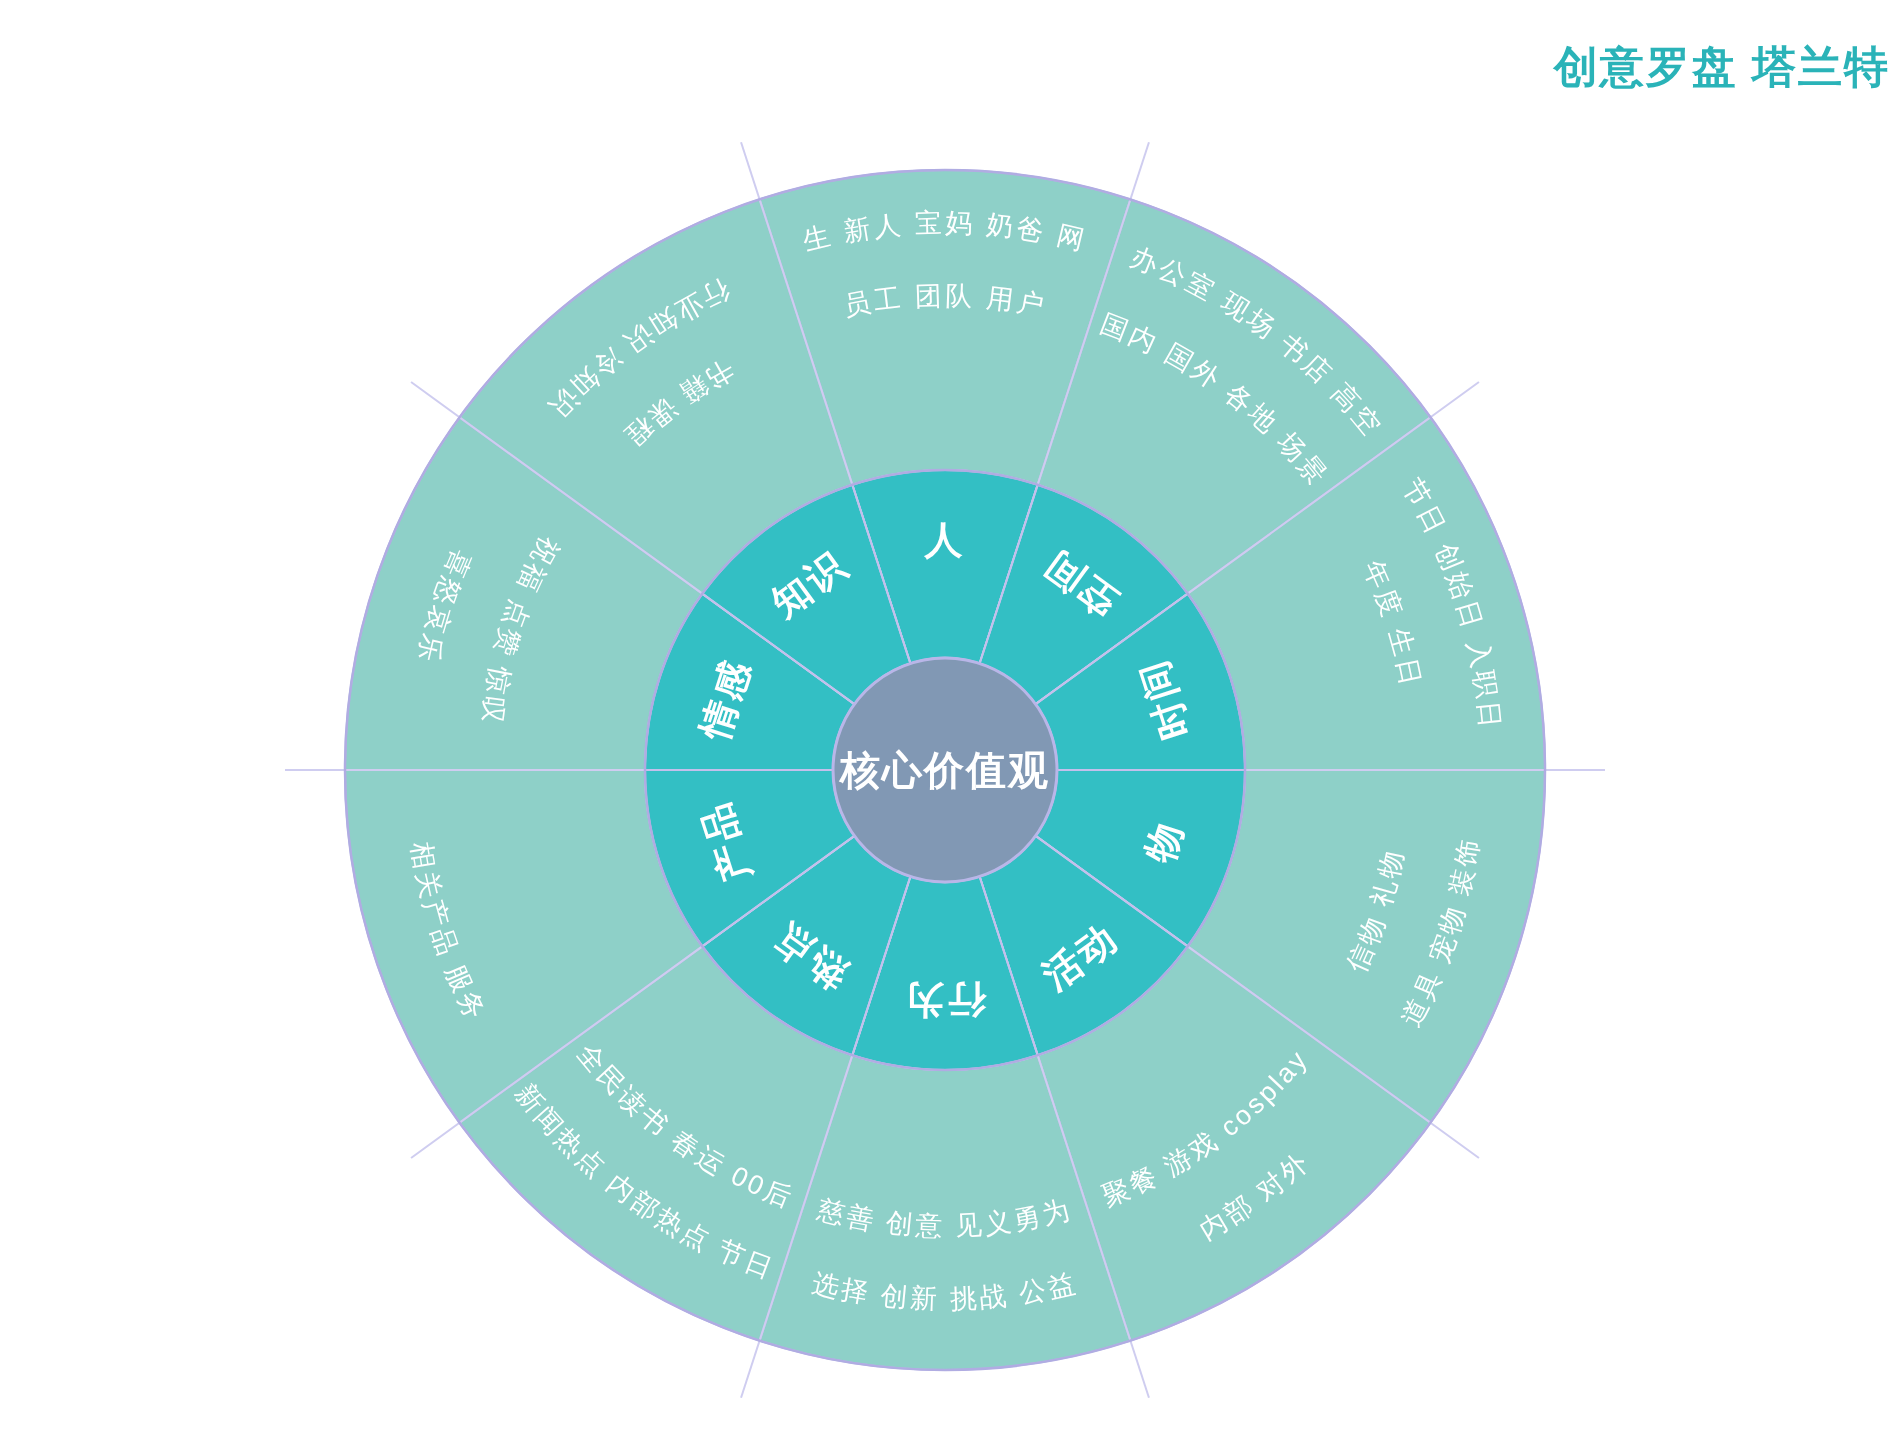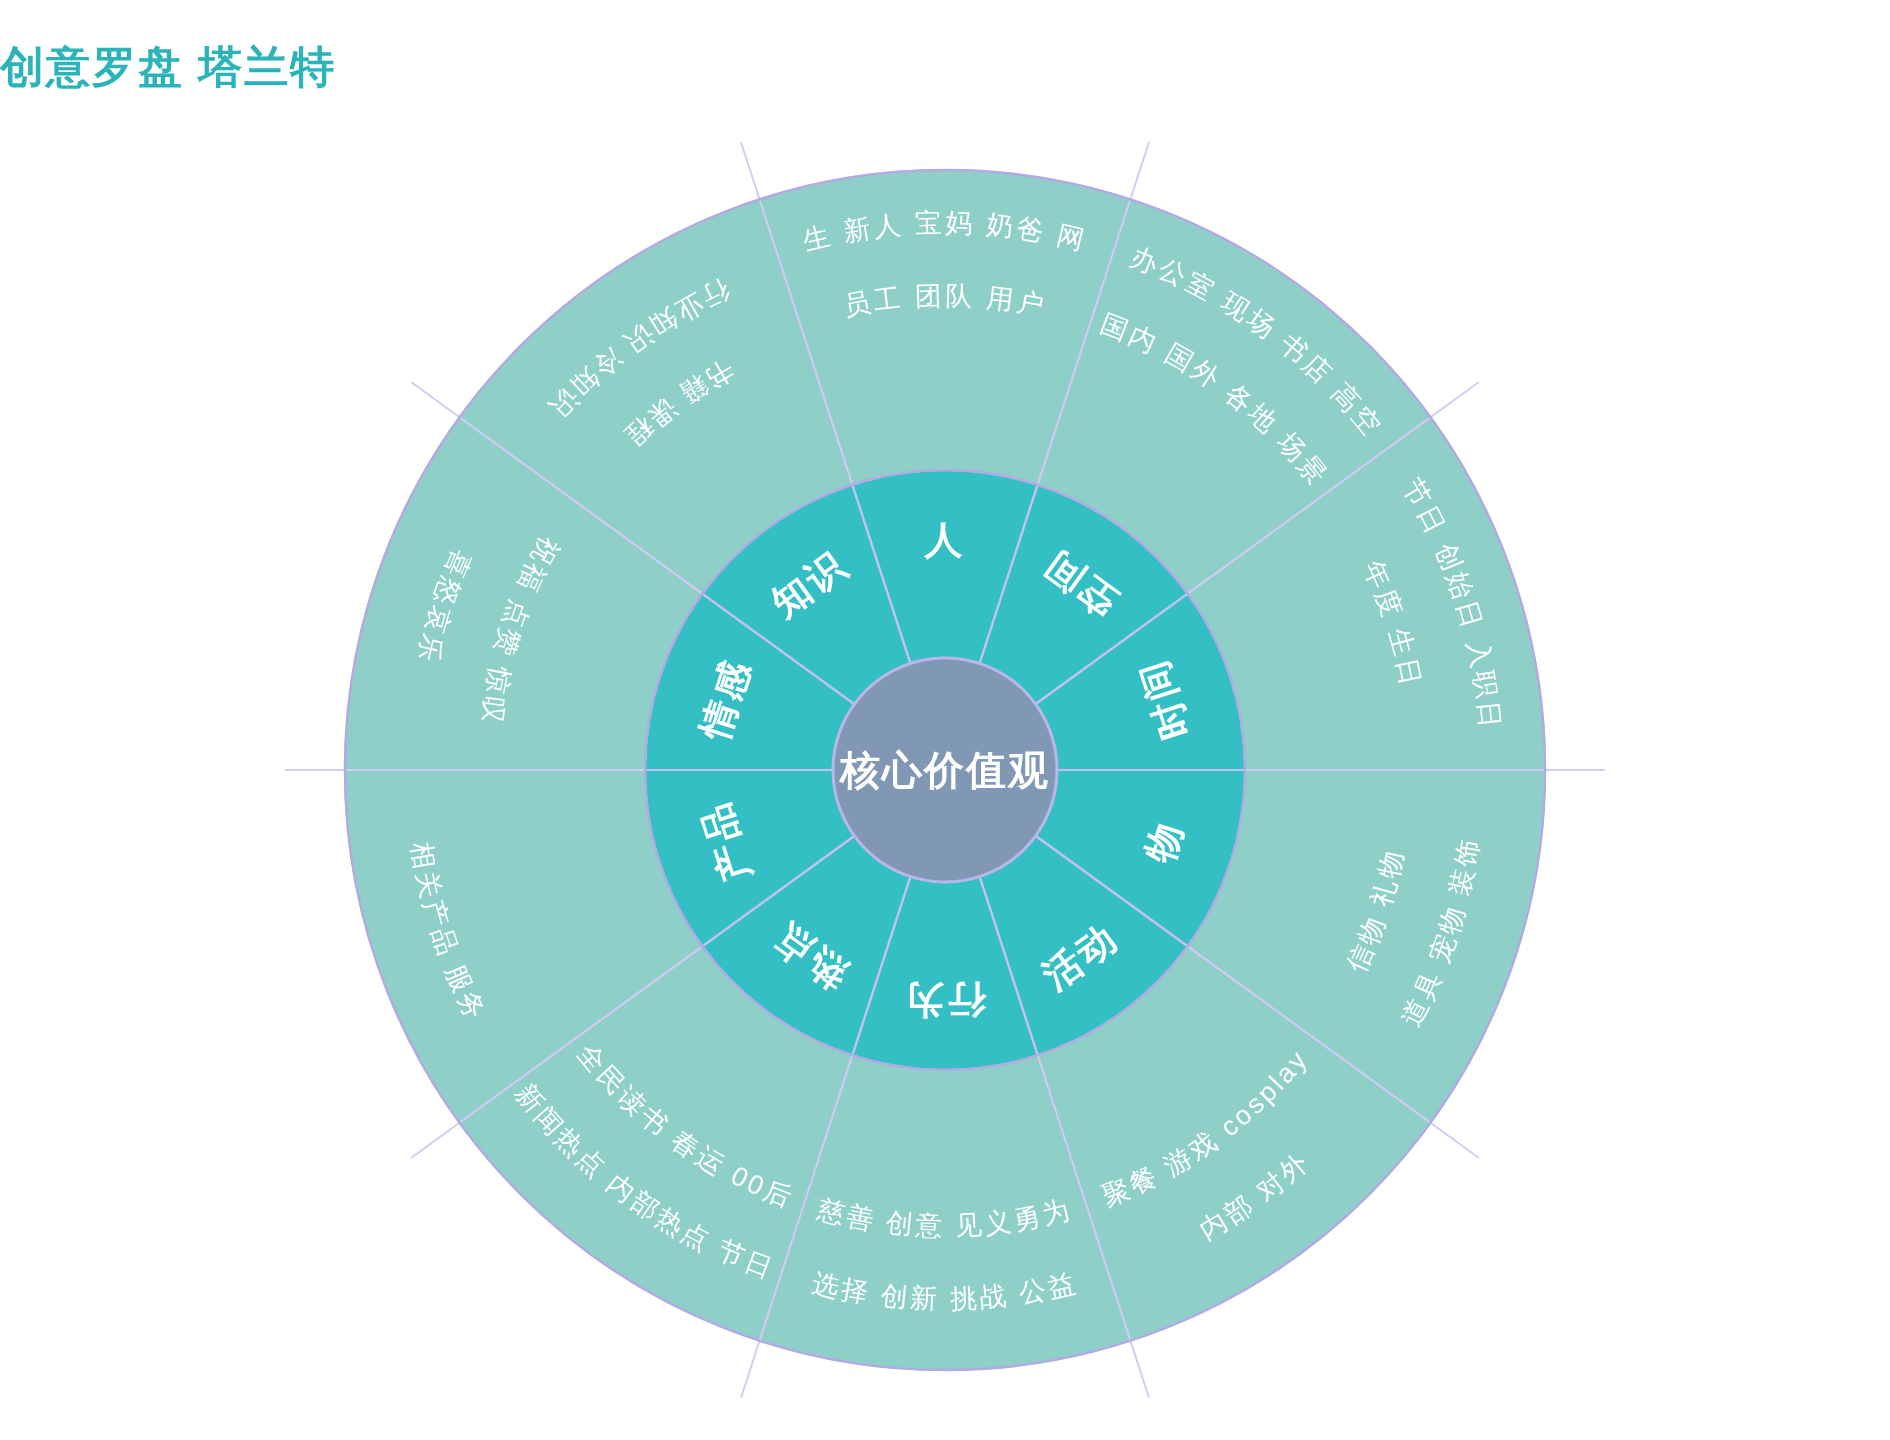--- a/index.html
+++ b/index.html
@@ -2,21 +2,21 @@
 <html><head>
 <meta charset="utf-8">
 <style>
   html,body{margin:0;padding:0;}
   body{
     width:1890px;height:1440px;background:#ffffff;
     font-family:"Liberation Sans","DejaVu Sans",sans-serif;
     overflow:hidden;position:relative;
   }
   #title{
-    position:absolute;top:38px;left:0;width:1890px;text-align:left;
+    position:absolute;top:38px;left:0;width:1890px;text-align:right;
     color:#2ab3b8;font-size:44px;font-weight:bold;letter-spacing:2px;
   }
   #wheel-wrap{position:absolute;left:0;top:110px;width:1890px;height:1330px;}
   svg{display:block;}
   .sector-outer{fill:#8ed0c8;stroke:#b9b6e8;stroke-width:2;}
   .sector-inner{fill:#33bfc4;stroke:#cfcdf0;stroke-width:2;}
   .hub-circle{fill:#8198b4;stroke:#b9b6e8;stroke-width:3;}
   .ring-edge{fill:none;stroke:#b0ace2;stroke-width:2.5;}
   .spoke{stroke:#c3c0ec;stroke-width:2;}
   .spoke-out{stroke:#cfcdf0;stroke-width:2;}

